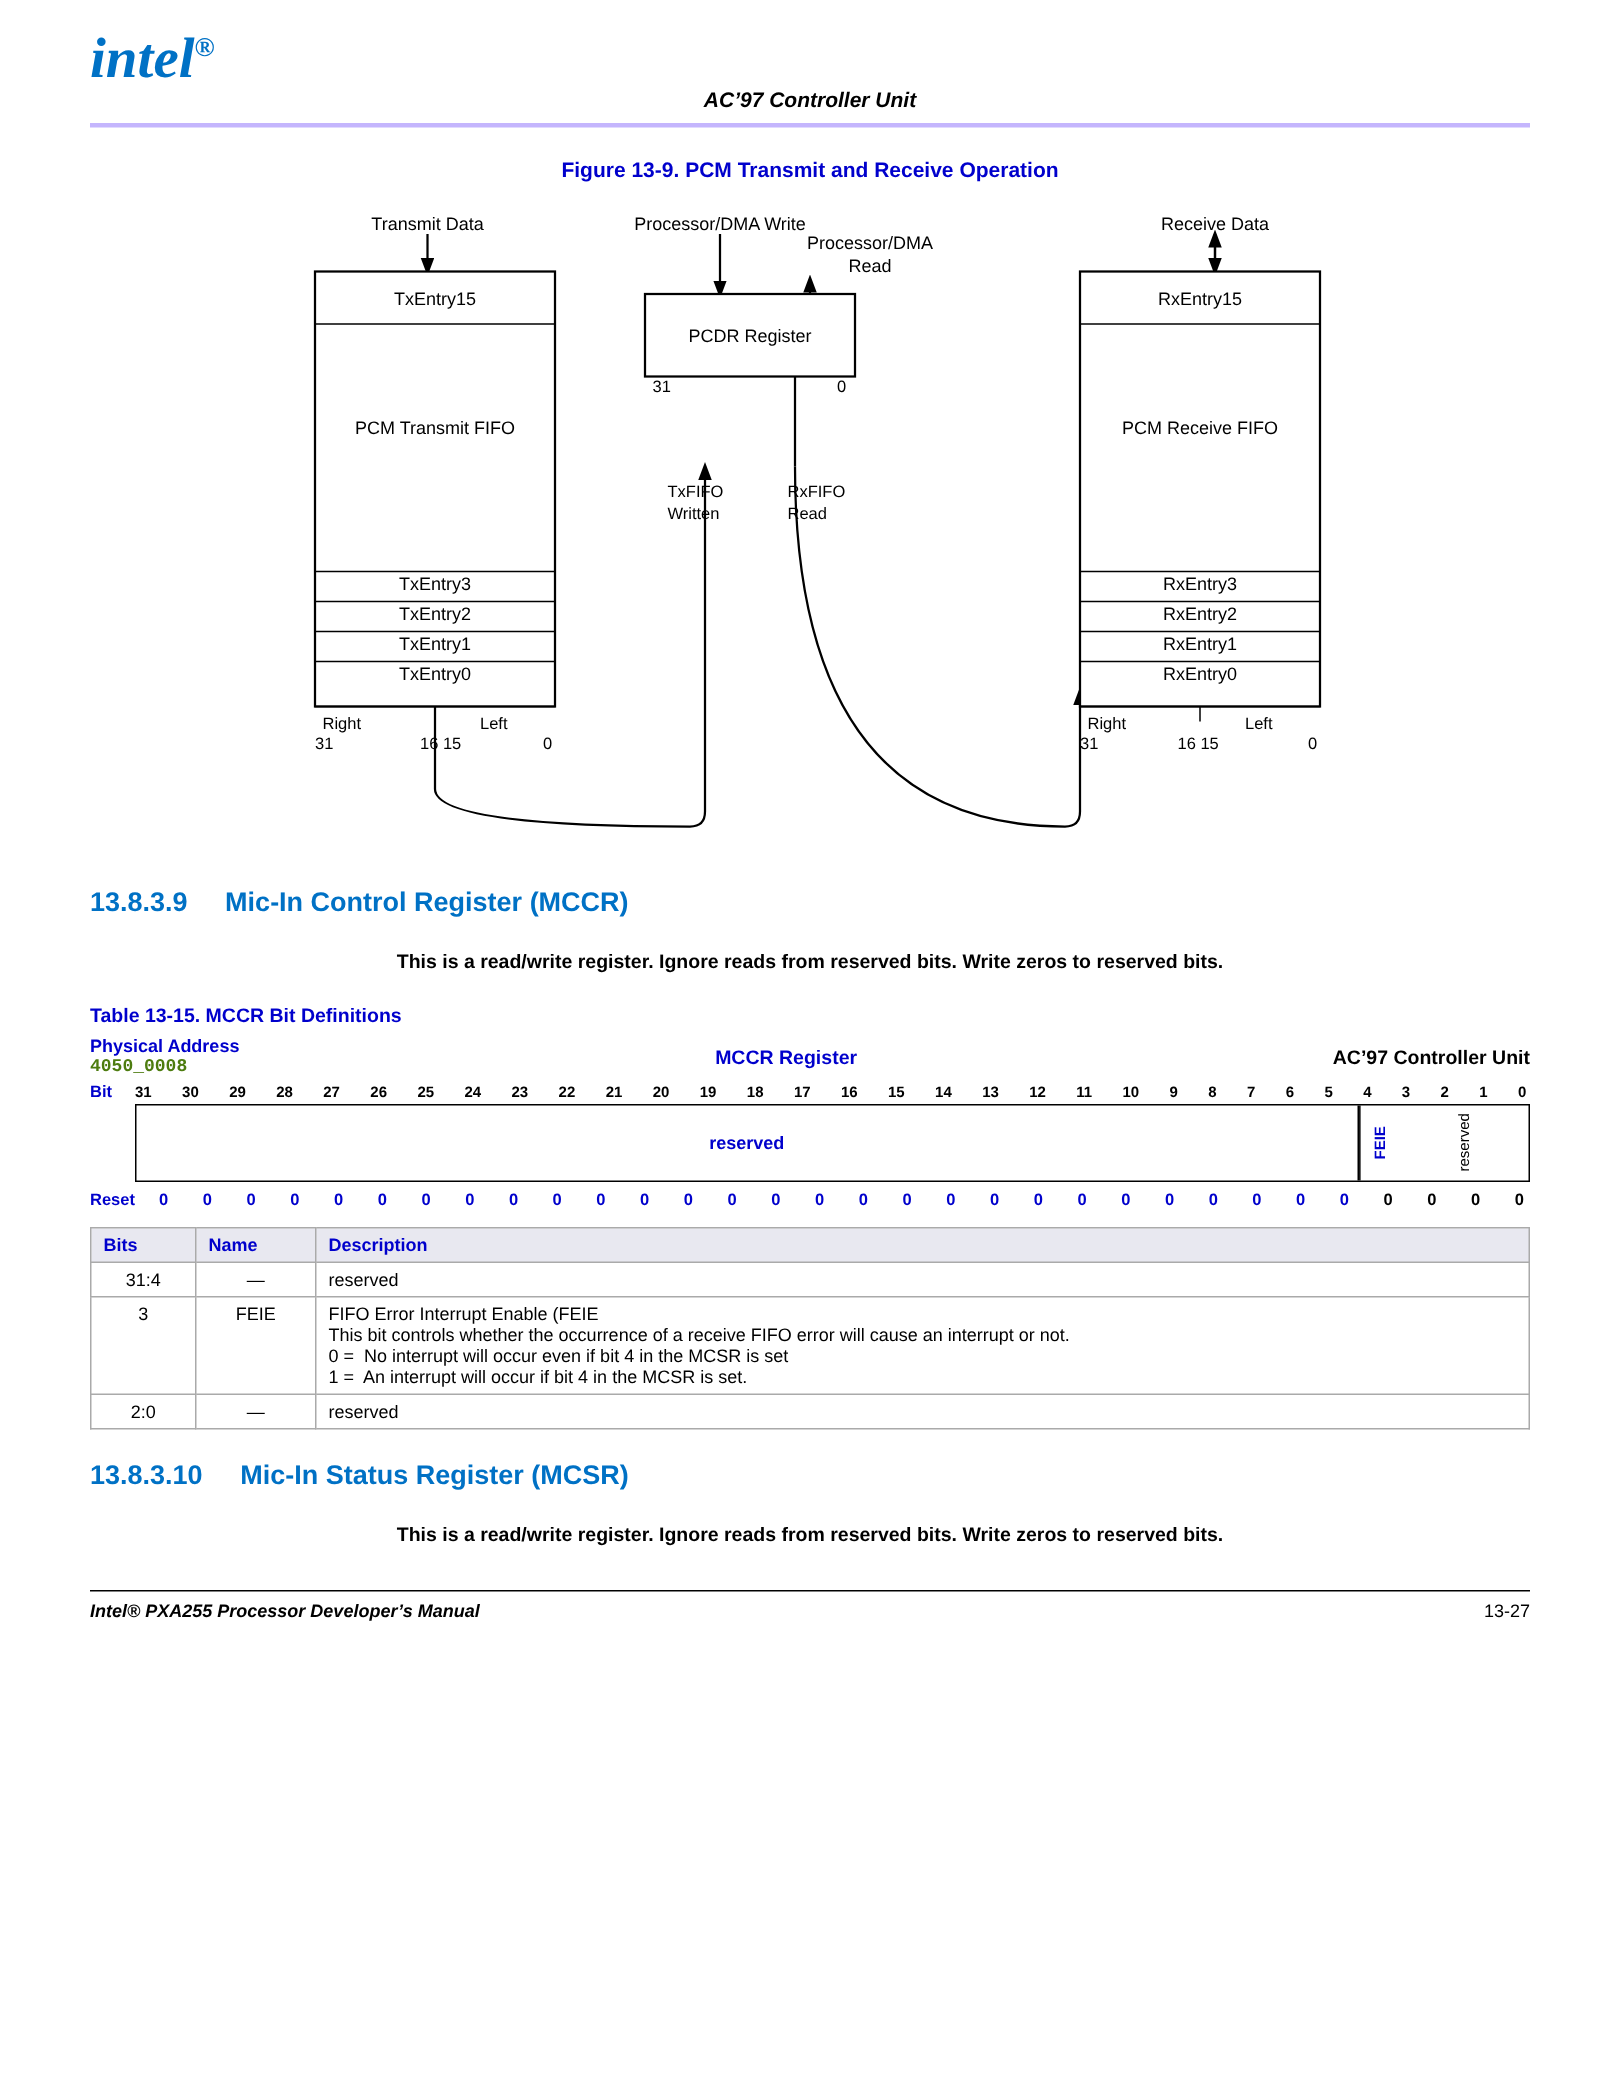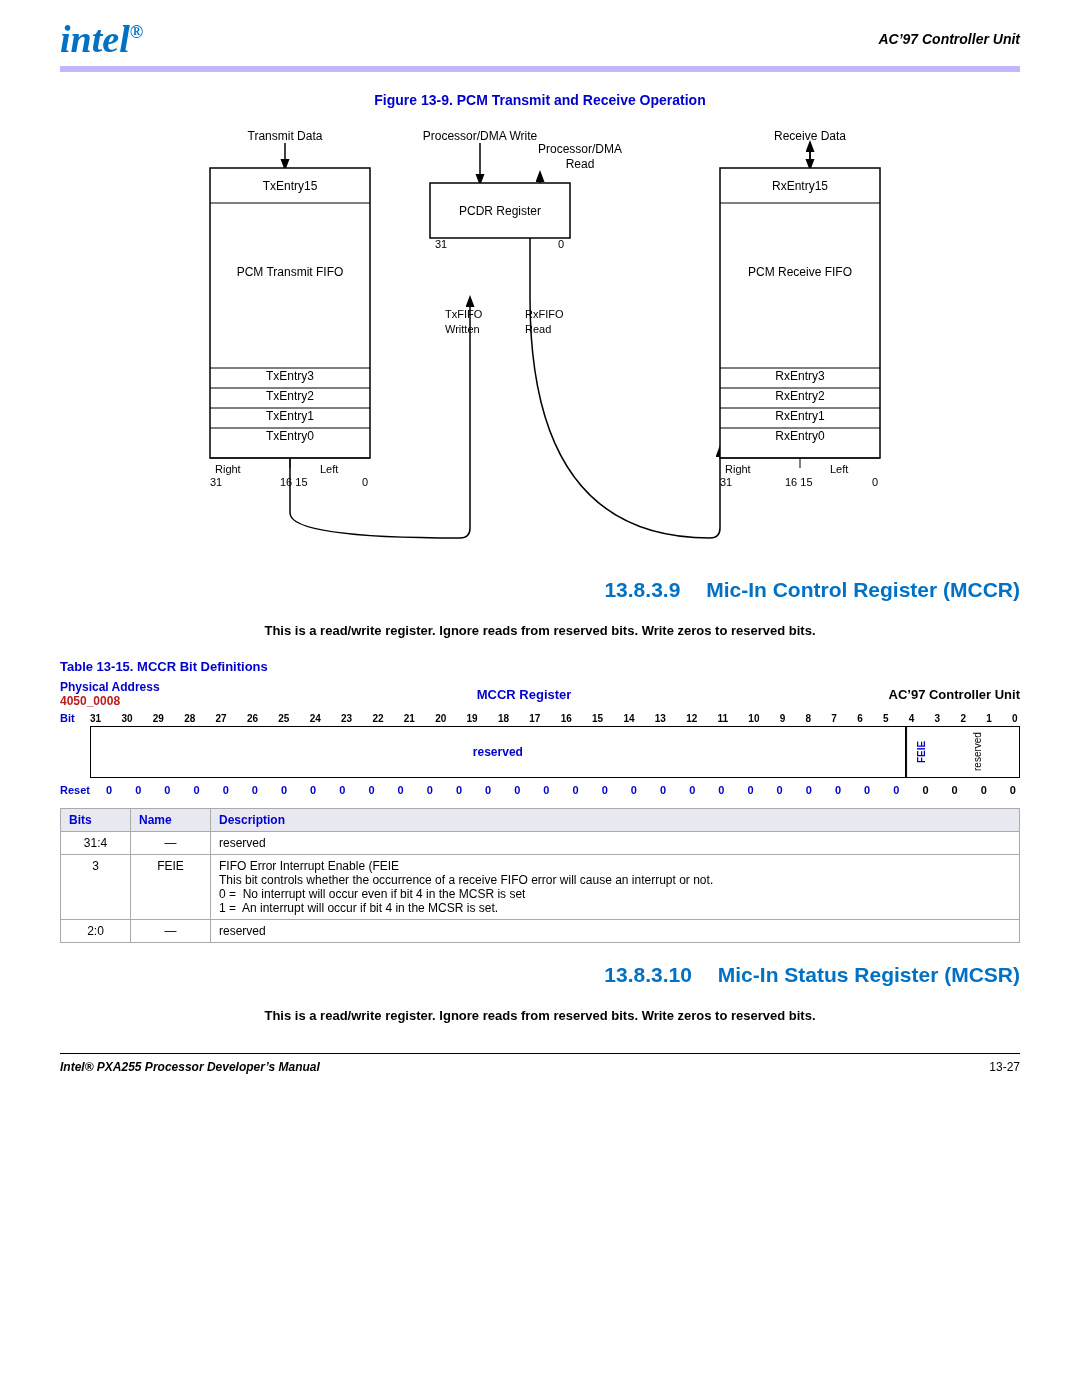--- a/index.html
+++ b/index.html
@@ -12,22 +12,23 @@
       min-height: 1397px;
       padding: 20px 60px;
     }
 
     
     .page-header {
       display: flex;
       justify-content: space-between;
       align-items: flex-start;
       margin-bottom: 10px;
-      border-bottom: 6px solid #c4b5fd;
+      border-bottom: 3px solid #c4b5fd;
       padding-bottom: 8px;
+      flex-direction: column;
     }
     .intel-logo {
       font-size: 38px;
       font-style: italic;
       font-weight: bold;
       color: #0071c5;
       font-family: "Times New Roman", serif;
       line-height: 1;
     }
     .intel-logo span { color: #0071c5; }
@@ -50,24 +51,23 @@
 
     
     .pcm-diagram {
       width: 100%;
       margin: 10px auto 30px;
     }
 
     
     .section-heading {
       color: #0071c5;
-      font-size: 21px;
+      font-size: 18px;
       font-weight: bold;
       margin: 20px 0 8px;
-      text-align: right;
     }
 
     .bold-para {
       font-weight: bold;
       font-size: 13px;
       text-align: center;
       margin: 21px 0;
     }
 
     .table-title {
@@ -86,22 +86,23 @@
     }
     .reg-header-col {
       display: flex;
       flex-direction: column;
     }
     .reg-header-col .label {
       color: #0000cc;
       font-weight: bold;
     }
     .reg-header-col .value {
-      color: #b91c1c;
-      font-weight: bold;
+      color: #4d7c0f;
+      font-weight: bold;
+      font-family: Liberation Mono, monospace;
     }
     .reg-header-center {
       text-align: center;
       color: #0000cc;
       font-weight: bold;
       font-size: 13px;
       align-self: center;
     }
     .reg-header-right {
       text-align: right;

